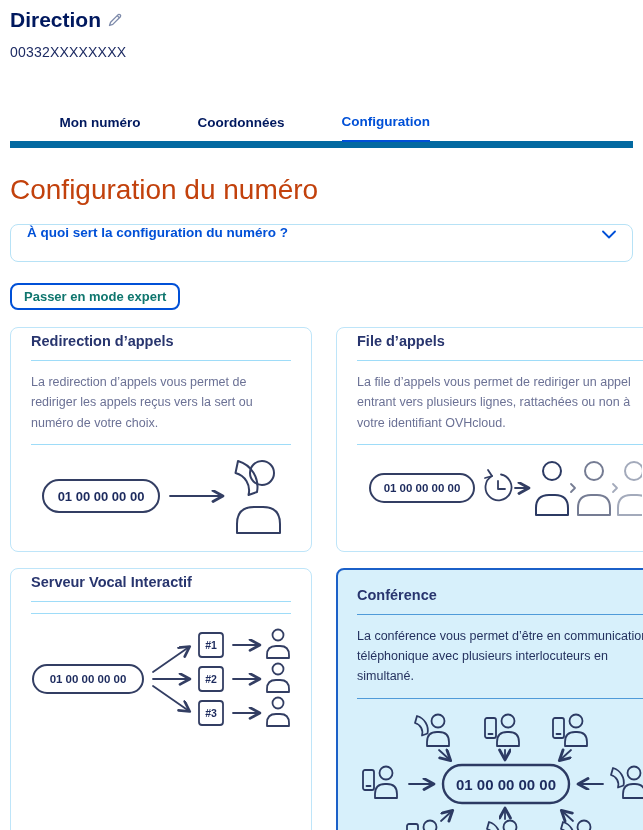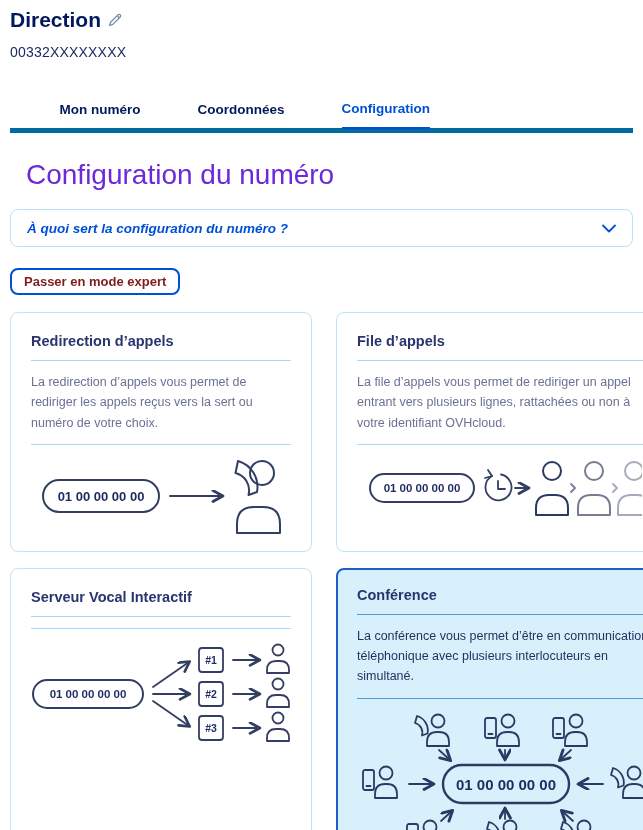--- a/index.html
+++ b/index.html
@@ -8,35 +8,35 @@
     font-family:"Liberation Sans",sans-serif;color:#00185e;
     -webkit-font-smoothing:antialiased;
   }
   .page{padding:6px 10px 0;}
   
   .title-row{display:flex;align-items:center;gap:6px;margin-top:2px;}
   .page-title{font-size:21px;font-weight:700;color:#00185e;margin:0;}
   .edit-btn{background:none;border:none;padding:0;cursor:pointer;line-height:0;}
   .service-id{font-size:14px;color:#1d2b63;margin-top:12px;letter-spacing:.2px;}
   
-  .tabs{display:flex;border-bottom:5px solid #0369a1;margin-top:33px;padding-left:21px;}
+  .tabs{display:flex;border-bottom:7px solid #0369a1;margin-top:46px;padding-left:21px;}
   .tab{font-size:13.5px;font-weight:700;color:#00185e;padding:8px 0 11px;margin:0 28.5px;cursor:pointer;background:none;border:none;font-family:inherit;}
   .tab.active{color:#0050d7;border-bottom:2px solid #0050d7;margin-bottom:-1px;}
   
-  .section-heading{font-size:28px;font-weight:400;color:#6d28d9;margin:26px 16px 0;}
+  .section-heading{font-size:28px;font-weight:400;color:#c2410c;margin:26px 0 0;}
   
   .accordion{margin-top:18px;height:36px;border:1px solid #b7e2f6;border-radius:8px;
-    display:flex;align-items:center;justify-content:space-between;padding:0 16px;cursor:pointer;background:#fff;font-style:italic;}
+    display:flex;align-items:flex-start;justify-content:space-between;padding:0 16px;cursor:pointer;background:#fff;}
   .accordion-label{font-size:13.5px;font-weight:700;color:#0050d7;}
   
   .btn-outline{display:inline-block;margin-top:21px;padding:4px 12px;border:2px solid #0050d7;border-radius:8px;
-    background:#fff;color:#7f1d1d;font-weight:700;font-size:13px;font-family:inherit;cursor:pointer;}
+    background:#fff;color:#0f766e;font-weight:700;font-size:13px;font-family:inherit;cursor:pointer;}
   
   .cards{display:grid;grid-template-columns:1fr 1fr;gap:16px 24px;margin-top:17px;}
-  .card{border:1px solid #bee5f9;border-radius:8px;padding:16px 20px 16px;background:#fff;cursor:pointer;}
+  .card{border:1px solid #bee5f9;border-radius:8px;padding:1px 20px 16px;background:#fff;cursor:pointer;}
   .card.selected{border:2px solid #1b60c8;background:#d7f0fb;padding:13px 19px 15px;}
   .card-title{font-size:14.5px;font-weight:700;color:#28356e;margin:4px 0 0;}
   .card hr{border:none;border-top:1px solid #9edcf8;margin:11px 0;}
   .card.selected hr{border-top-color:#4f9bd9;}
   .card-desc{font-size:12.5px;line-height:1.62;color:#6b7195;margin:0;}
   .card.selected .card-desc{color:#25325f;}
   .illus{display:flex;justify-content:center;align-items:center;margin-top:14px;}
   svg text{font-family:"Liberation Sans",sans-serif;font-weight:700;fill:#1d2b5e;}
 </style>
 </head>

